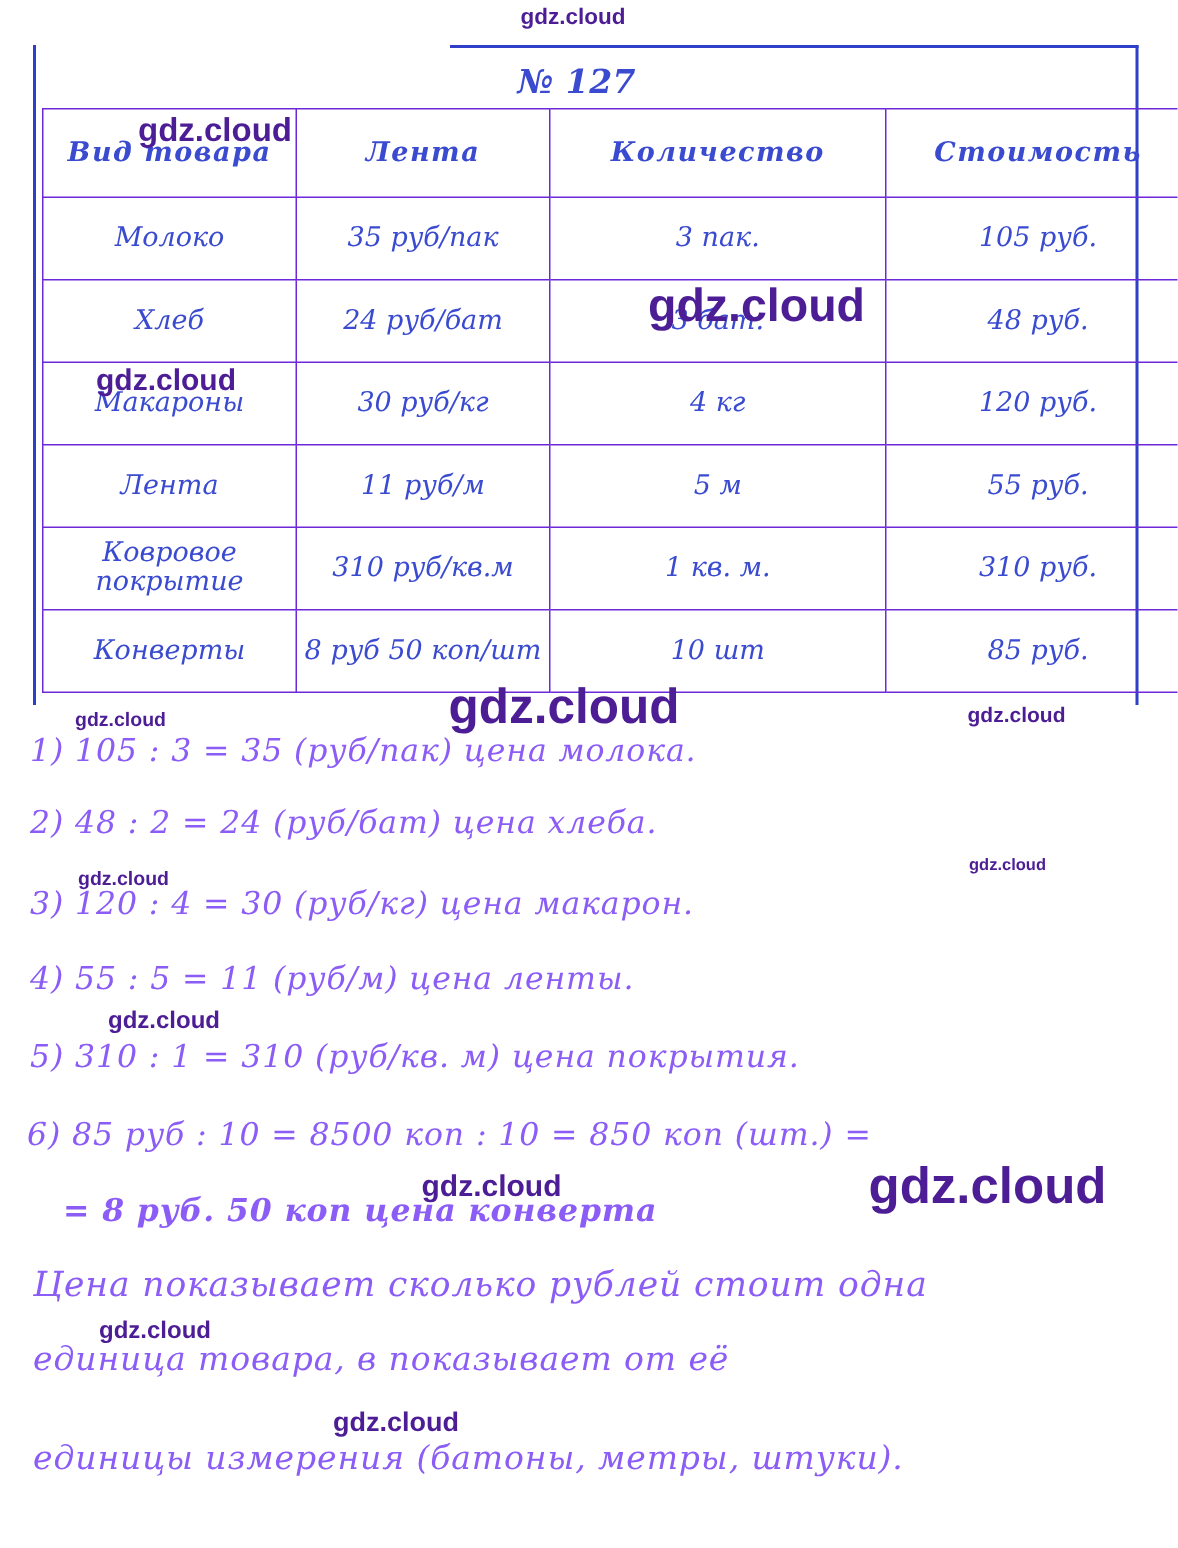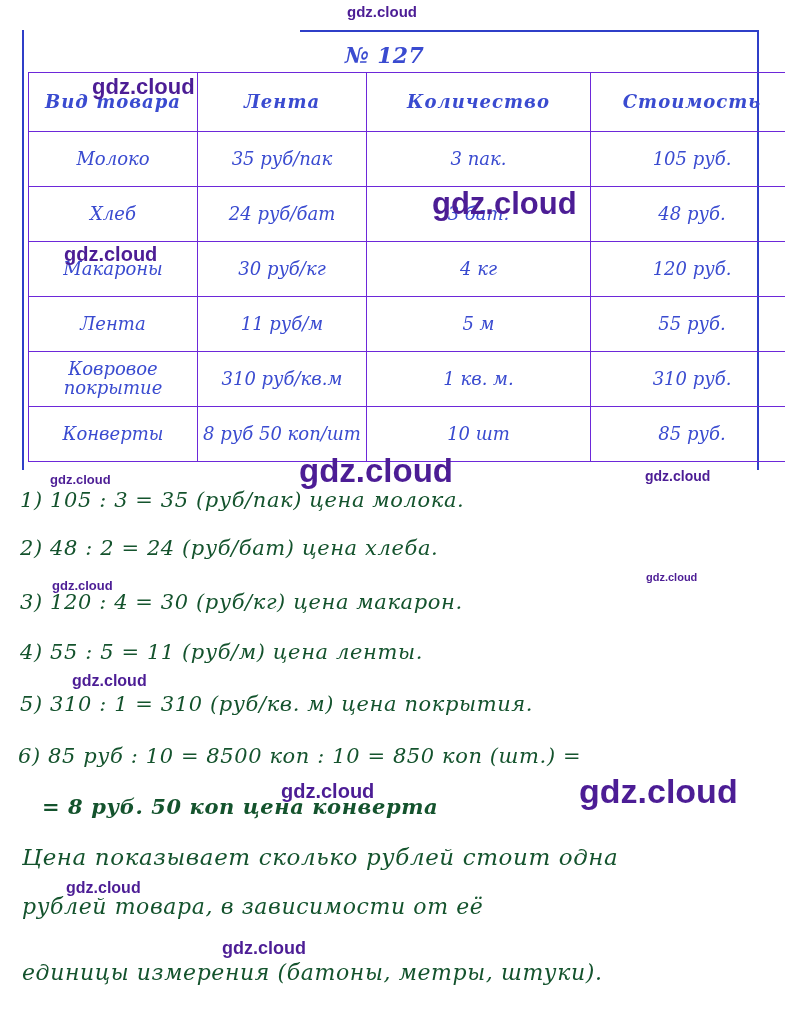--- a/index.html
+++ b/index.html
@@ -99,21 +99,21 @@
   
   .lines {
     position: absolute;
     left: 14px;
     top: 482px;
     width: 760px;
   }
   .line {
     font-family: "DejaVu Serif", serif;
     font-style: italic;
-    color: #14532d;
+    color: #8b5cf6;
     font-size: 21px;
     letter-spacing: 0.6px;
     white-space: nowrap;
   }
   .l1 { position: absolute; left: 6px;  top: 6px; }
   .l2 { position: absolute; left: 6px;  top: 54px; }
   .l3 { position: absolute; left: 6px;  top: 108px; }
   .l4 { position: absolute; left: 6px;  top: 158px; }
   .l5 { position: absolute; left: 6px;  top: 210px; }
   .l6 { position: absolute; left: 4px;  top: 262px; }
@@ -210,21 +210,21 @@
 
   <div class="lines">
     <div class="line l1">1) 105 : 3 = 35 (руб/пак) цена  молока.</div>
     <div class="line l2">2) 48 : 2 = 24 (руб/бат) цена  хлеба.</div>
     <div class="line l3">3) 120 : 4 = 30 (руб/кг) цена  макарон.</div>
     <div class="line l4">4) 55 : 5 = 11 (руб/м) цена  ленты.</div>
     <div class="line l5">5) 310 : 1 = 310 (руб/кв. м) цена  покрытия.</div>
     <div class="line l6">6) 85 руб : 10 = 8500 коп : 10 = 850 коп (шт.) =</div>
     <div class="line l7">= 8 руб. 50 коп  цена  конверта</div>
     <div class="line l8">Цена показывает  сколько  рублей  стоит  одна</div>
-    <div class="line l9">рублей  товара,  в зависимости  от  её</div>
+    <div class="line l9">единица  товара,  в показывает  от  её</div>
     <div class="line l10">единицы  измерения  (батоны,  метры,  штуки).</div>
   </div>
 
   <div class="wm wm-top">gdz.cloud</div>
   <div class="wm wm-a">gdz.cloud</div>
   <div class="wm wm-b">gdz.cloud</div>
   <div class="wm wm-c">gdz.cloud</div>
   <div class="wm wm-d">gdz.cloud</div>
   <div class="wm wm-e">gdz.cloud</div>
   <div class="wm wm-f">gdz.cloud</div>

